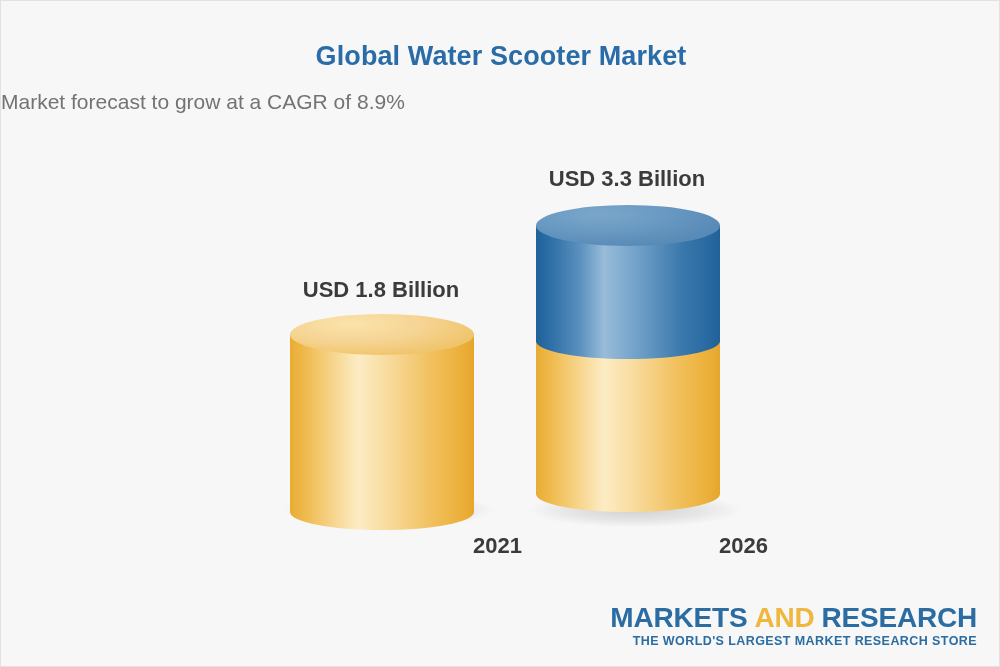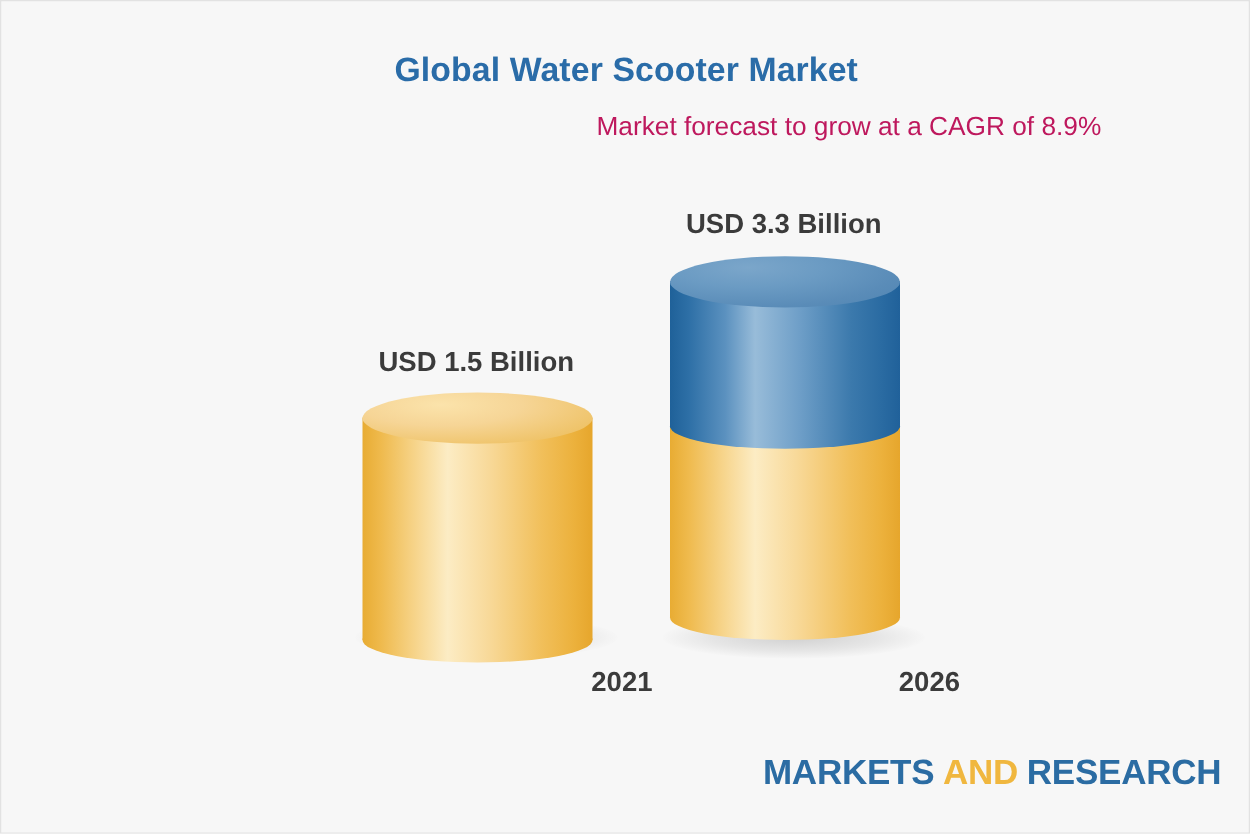--- a/index.html
+++ b/index.html
@@ -32,24 +32,24 @@
     font-size: 27px;
     font-weight: bold;
     color: #2a6ca8;
     letter-spacing: 0.1px;
   }
   .chart-subtitle {
     position: absolute;
     top: 89px;
     left: 0;
     width: 880px;
-    text-align: right;
+    text-align: left;
     font-size: 21px;
     font-weight: normal;
-    color: #be185d;
+    color: #737373;
   }
 
   
   .plot-area {
     position: absolute;
     left: 0;
     top: 0;
     width: 1000px;
     height: 600px;
   }
@@ -195,21 +195,21 @@
 
 <div id="infographic">
 
   <div class="chart-title">Global Water Scooter Market</div>
   <div class="chart-subtitle">Market forecast to grow at a CAGR of 8.9%</div>
 
   <div class="plot-area">
 
     <div>
 
-      <div class="value-label" style="left: 240px; top: 276px;">USD 1.5 Billion</div>
+      <div class="value-label" style="left: 240px; top: 276px;">USD 1.8 Billion</div>
 
       <div class="ground-shadow" style="left: 283px; top: 492px; width: 210px; height: 34px;"></div>
 
       <div class="cylinder" style="left: 289px; top: 313px; width: 184px; height: 198px;">
 
         <div class="cyl-bottom-cap fill-yellow" style="top: 180px; height: 36px;"></div>
 
         <div class="cyl-body fill-yellow" style="top: 20px; height: 178px;"></div>
 
         <div class="cyl-top top-yellow" style="top: 0px; height: 41px;"></div>
@@ -238,15 +238,16 @@
       </div>
 
       <div class="category-label" style="left: 487px; top: 532px;">2026</div>
     </div>
 
   </div>
 
 
   <div class="logo">
     <div class="logo-main"><span class="logo-word-blue">MARKETS</span><span class="logo-word-gold" style="margin:0 7px;">AND</span><span class="logo-word-blue">RESEARCH</span></div>
+    <div class="logo-tagline">THE WORLD'S LARGEST MARKET RESEARCH STORE</div>
   </div>
 
 </div>
 
 </body></html>

